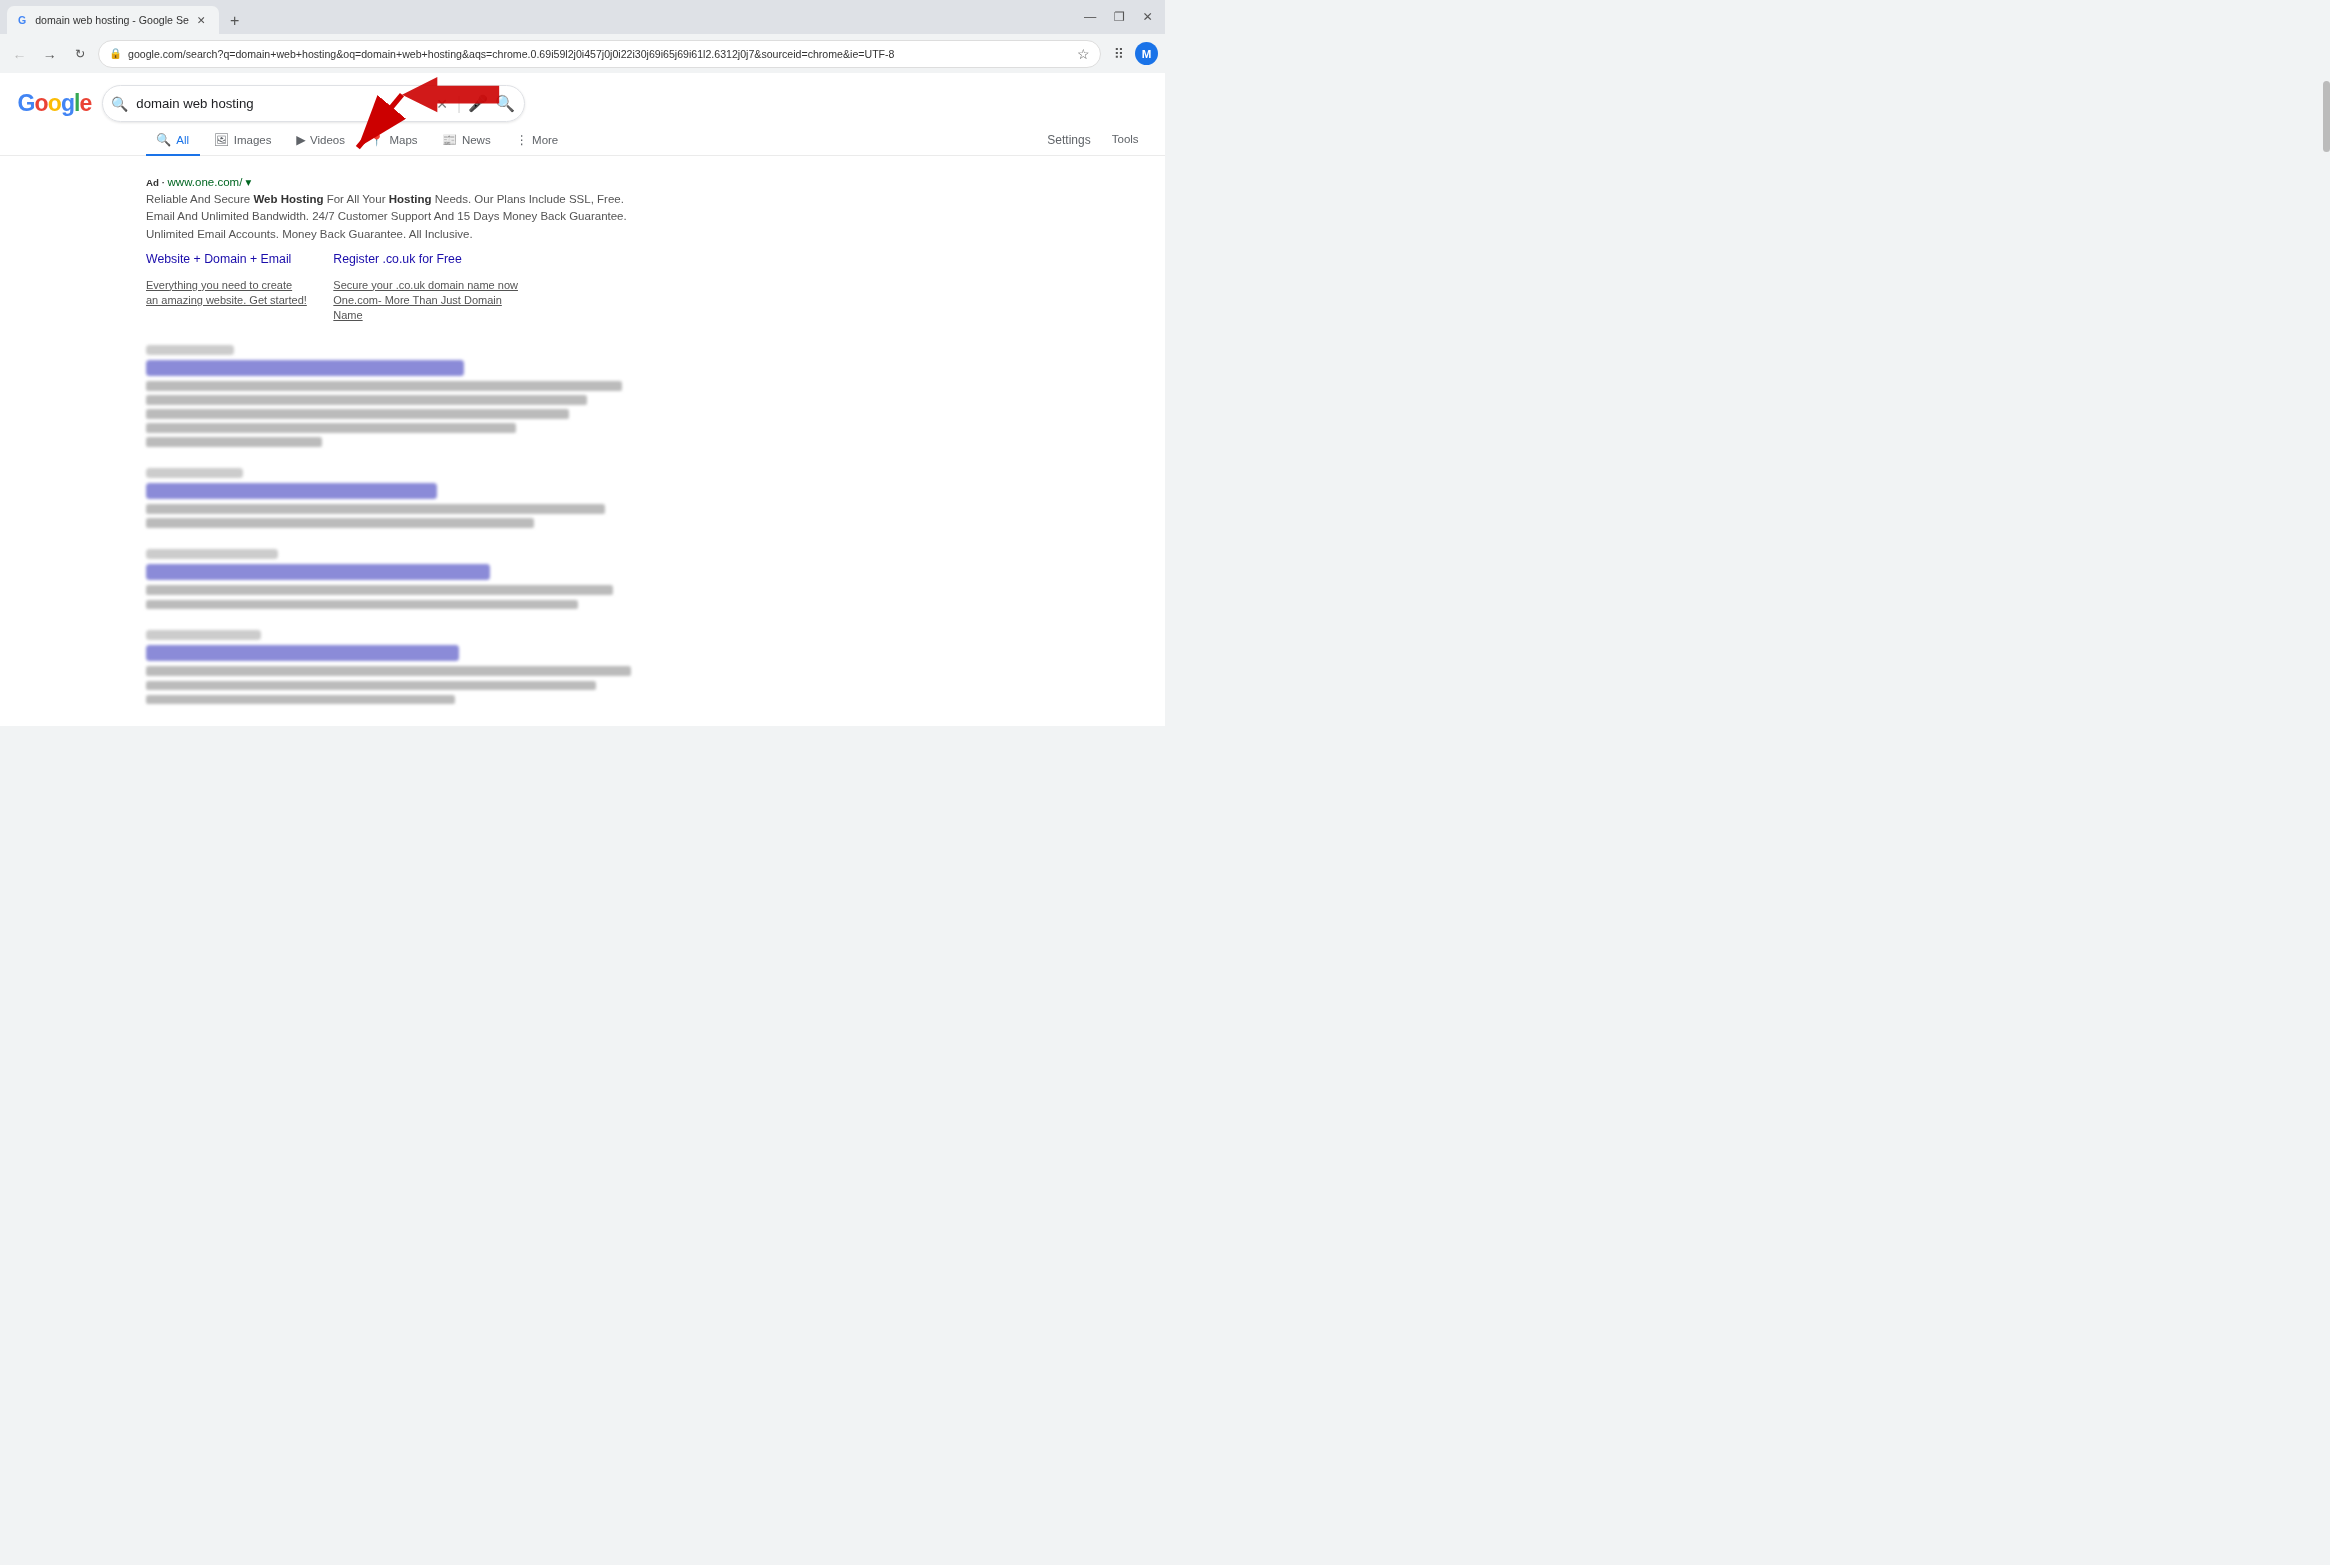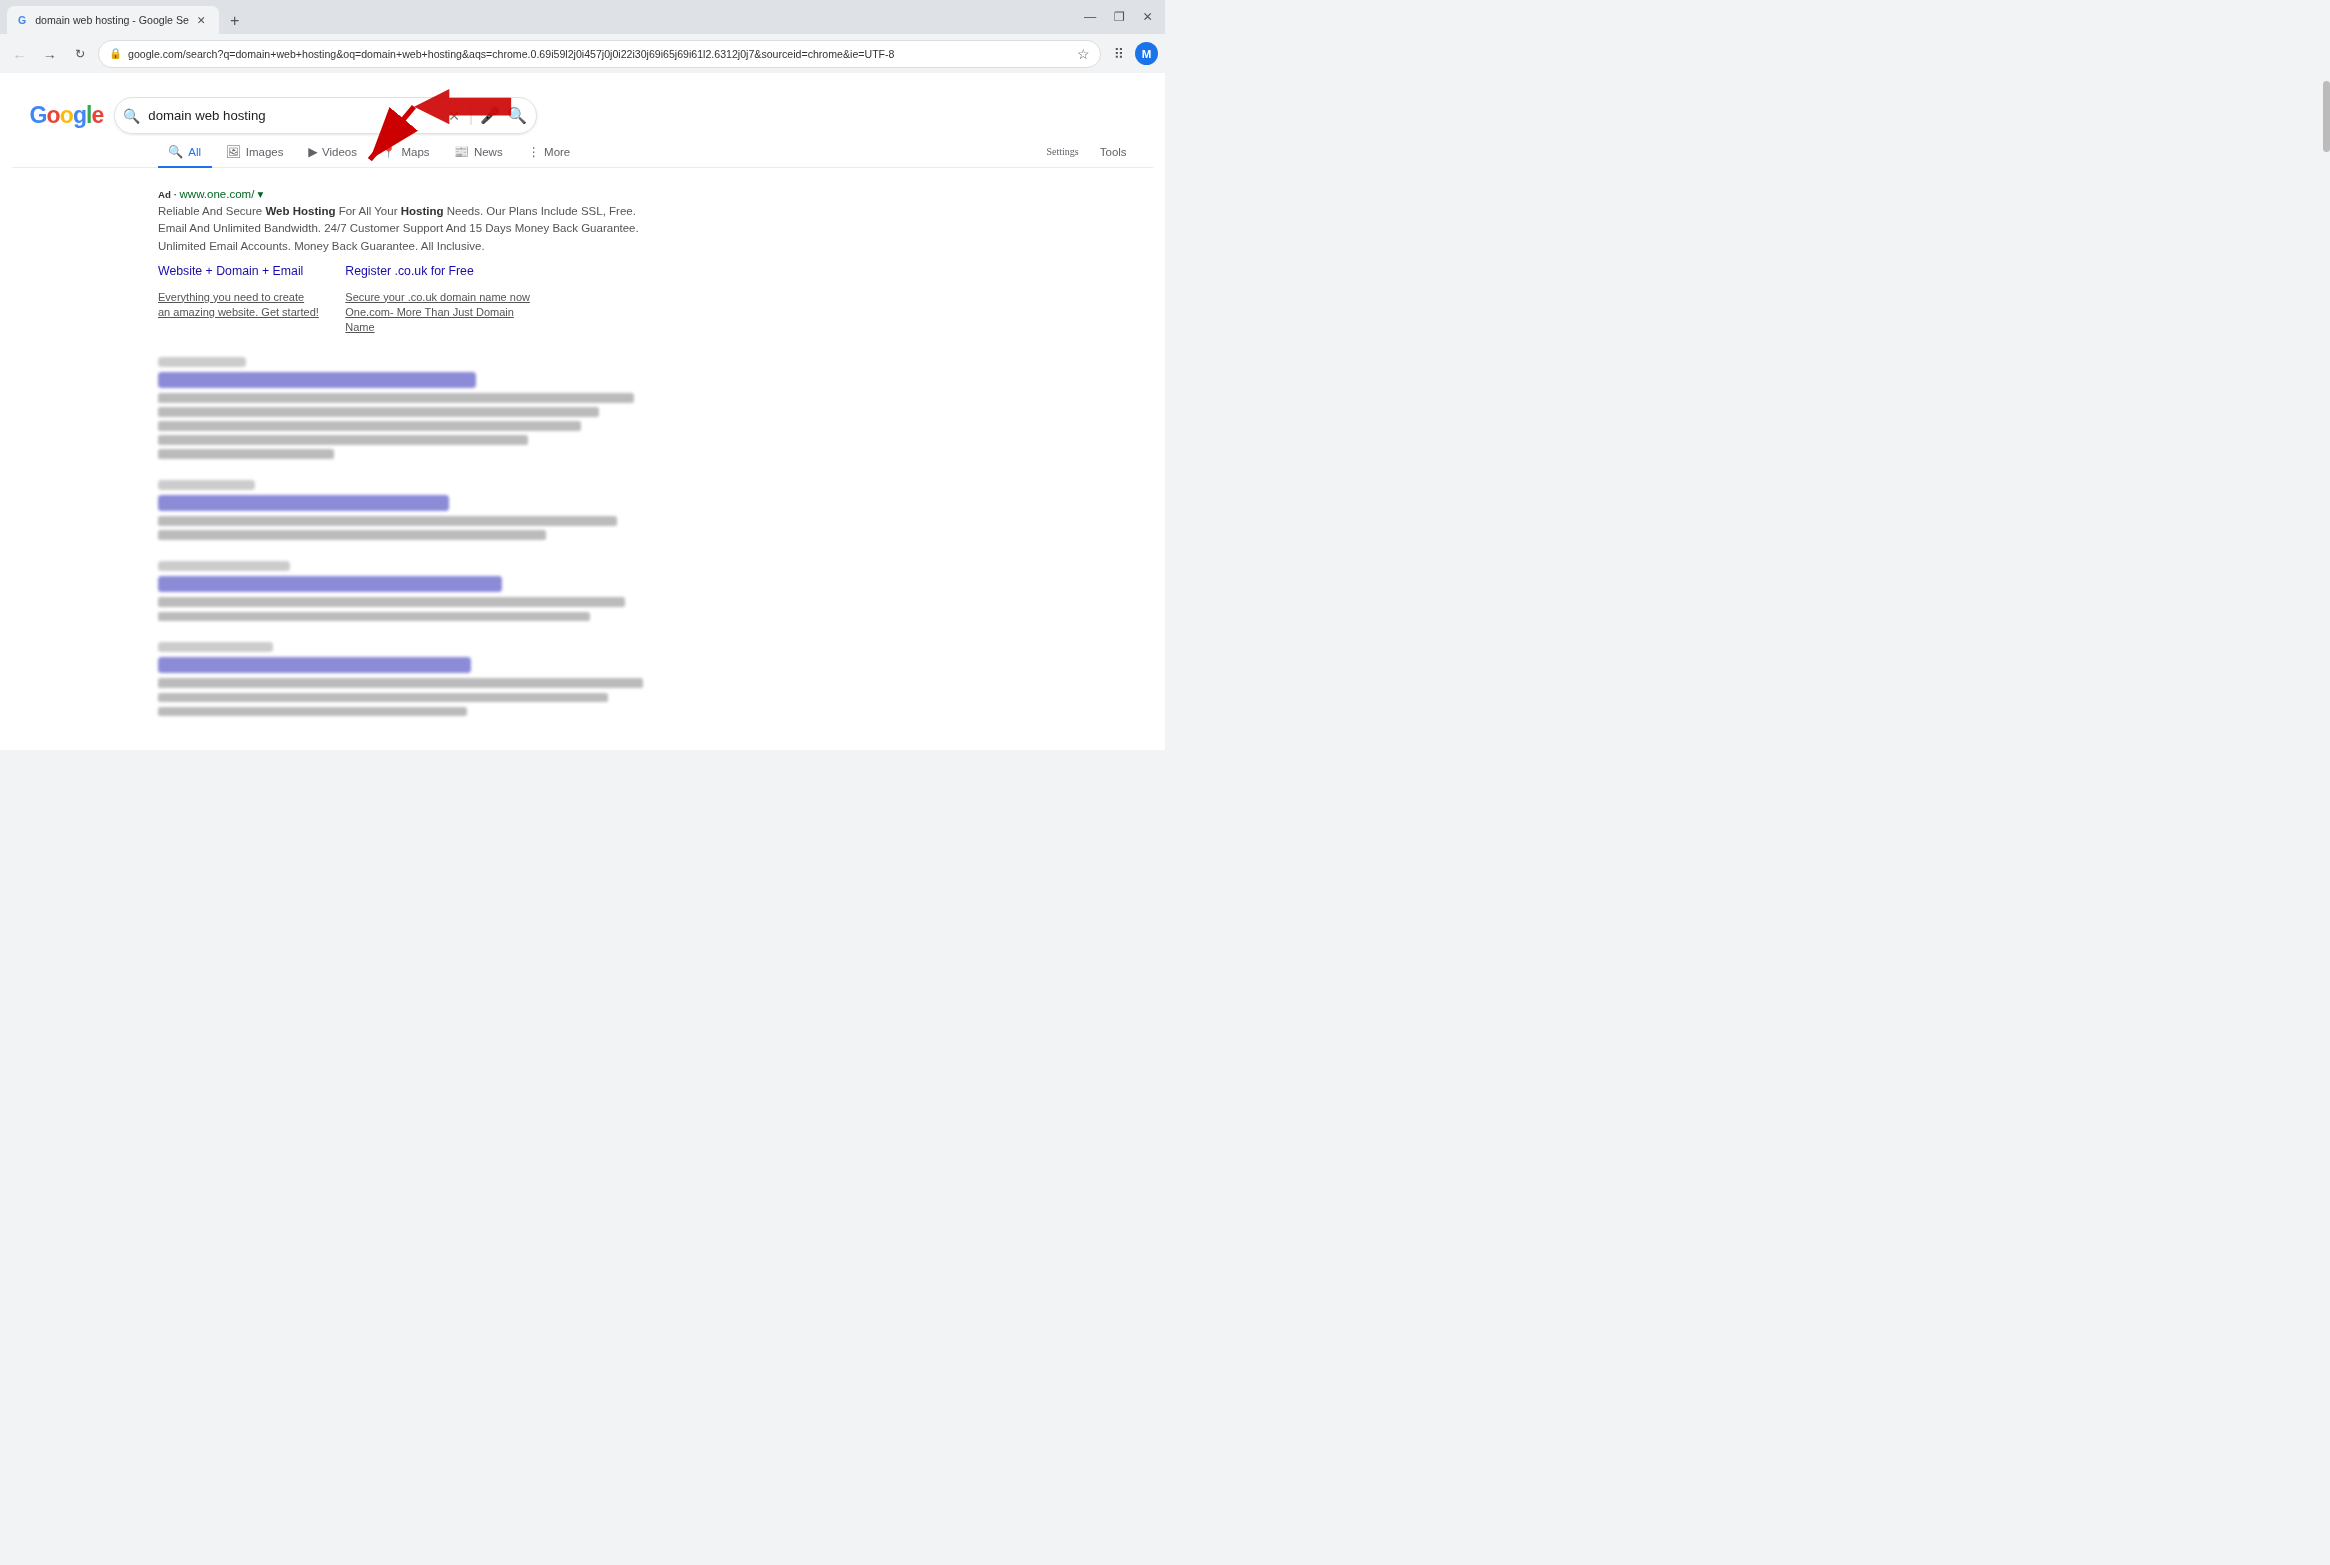--- a/index.html
+++ b/index.html
@@ -169,21 +169,21 @@
       justify-content: center;
       color: white;
       font-size: 11.5px;
       font-weight: bold;
     }
 
     
     .page-content {
       background: white;
       min-height: 617px;
-      padding: 12px;
+      padding: 0;
     }
 
     
     .google-header {
       display: flex;
       align-items: center;
       padding: 12.3px 17.6px 0 17.6px;
       gap: 10.6px;
     }
     .google-logo {
@@ -262,24 +262,23 @@
     .search-tab-icon {
       font-size: 12.3px;
     }
     .tab-settings-tools {
       margin-left: auto;
       display: flex;
       gap: 3.5px;
     }
     .settings-btn {
       padding: 7px 8.8px;
-      font-size: 10px;
+      font-size: 12px;
       color: #5f6368;
       cursor: pointer;
-      font-family: Liberation Serif, serif;
     }
     .tools-btn {
       padding: 7px 8.8px;
       font-size: 11.5px;
       color: #5f6368;
       cursor: pointer;
     }
 
     
     .results-area {

